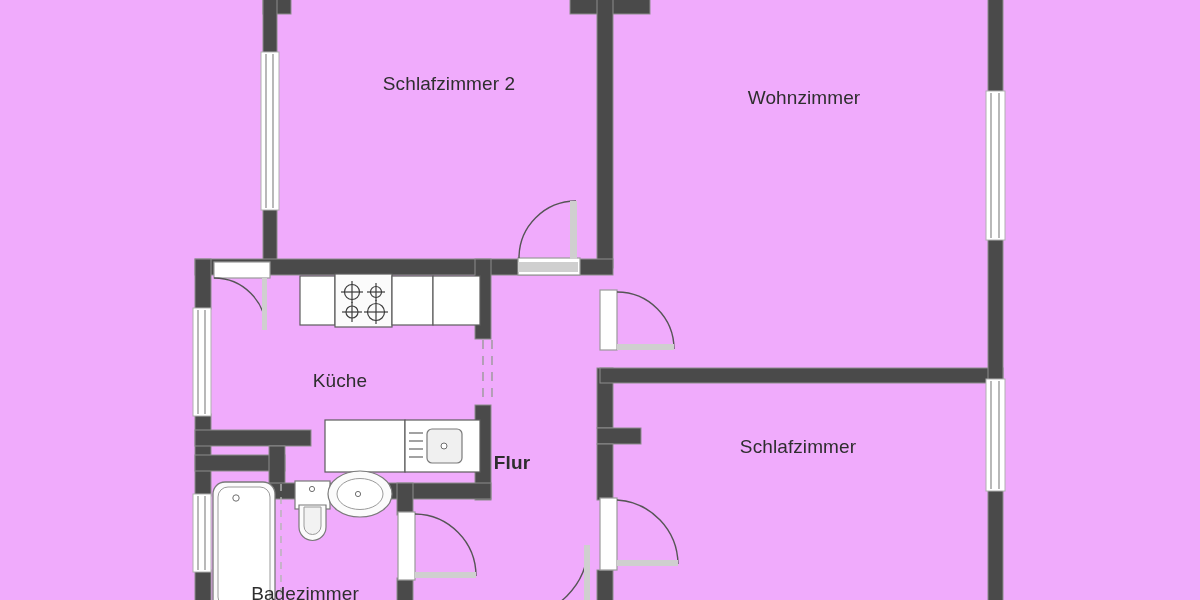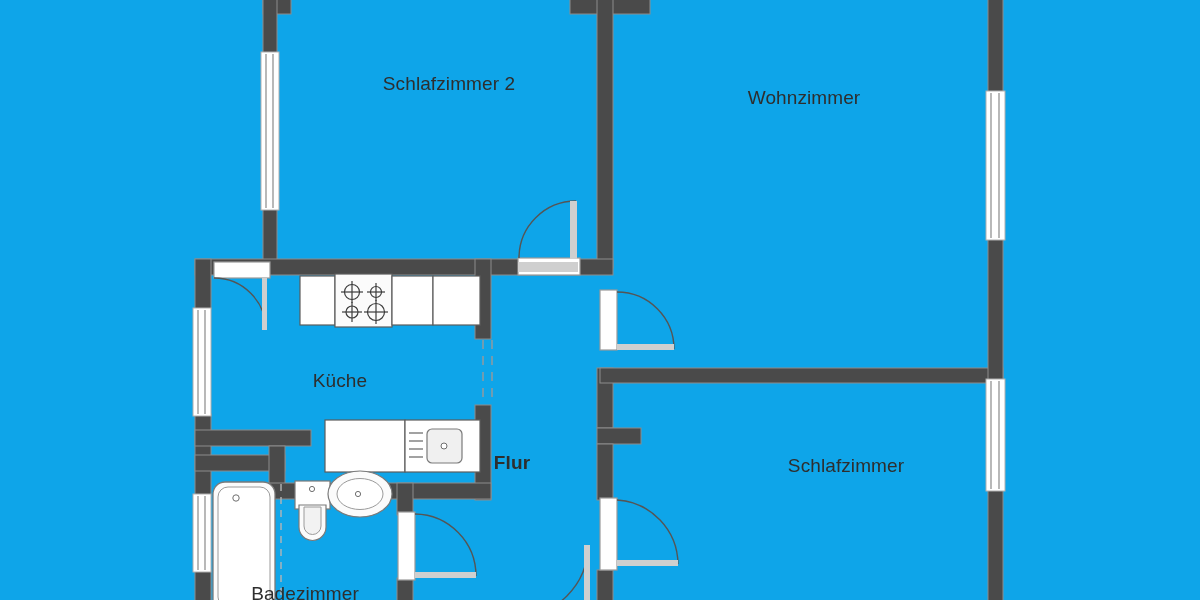--- a/index.html
+++ b/index.html
@@ -10,21 +10,21 @@
   body {
     width: 1200px;
     height: 600px;
     overflow: hidden;
     font-family: "Liberation Sans", sans-serif;
   }
   #floorplan-root {
     position: relative;
     width: 1200px;
     height: 600px;
-    background: #0ea5e9;
+    background: #f0abfc;
   }
   #plan-svg {
     position: absolute;
     top: 0;
     left: 0;
     width: 1200px;
     height: 600px;
   }
   .room-label {
     position: absolute;
@@ -223,16 +223,16 @@
         <ellipse cx="360" cy="494" rx="23" ry="15.5" fill="#ffffff" stroke="#9a9a9a" stroke-width="1"></ellipse>
         <circle cx="358" cy="494" r="2.6" fill="#ffffff" stroke="#6f6f6f" stroke-width="1"></circle>
       </g>
     </g>
   </svg>
 
   <div class="room-label" style="left:449px; top:84px;">Schlafzimmer 2</div>
   <div class="room-label" style="left:804px; top:84px;margin-top:14px;">Wohnzimmer</div>
   <div class="room-label" style="left:340px; top:381px;text-align:right;">Küche</div>
   <div class="room-label" style="left:512px; top:463px;font-weight:bold;">Flur</div>
-  <div class="room-label" style="left:798px; top:466px;margin-left:48px;">Schlafzimmer</div>
+  <div class="room-label" style="left:798px; top:447px;">Schlafzimmer</div>
   <div class="room-label" style="left:297px; top:594px;margin-left:8px;">Badezimmer</div>
 
 </div>
 
 </body></html>

